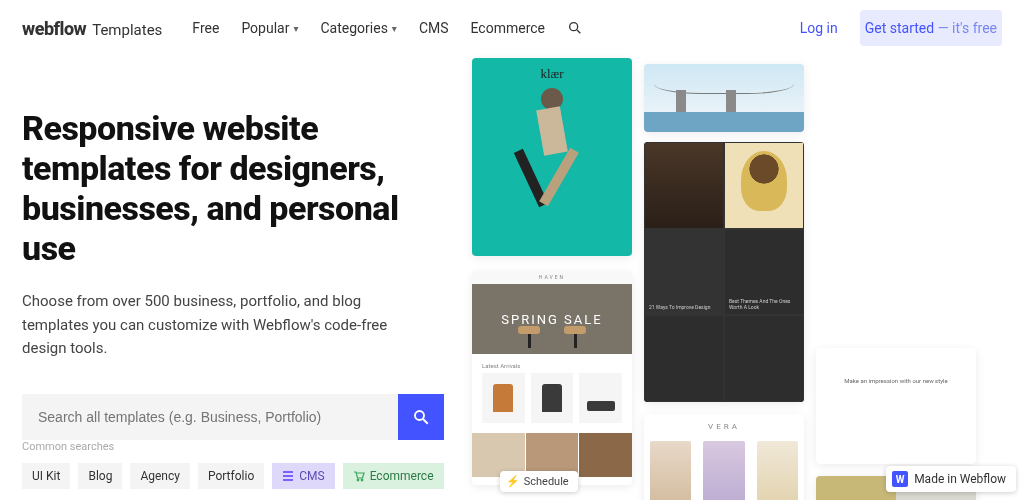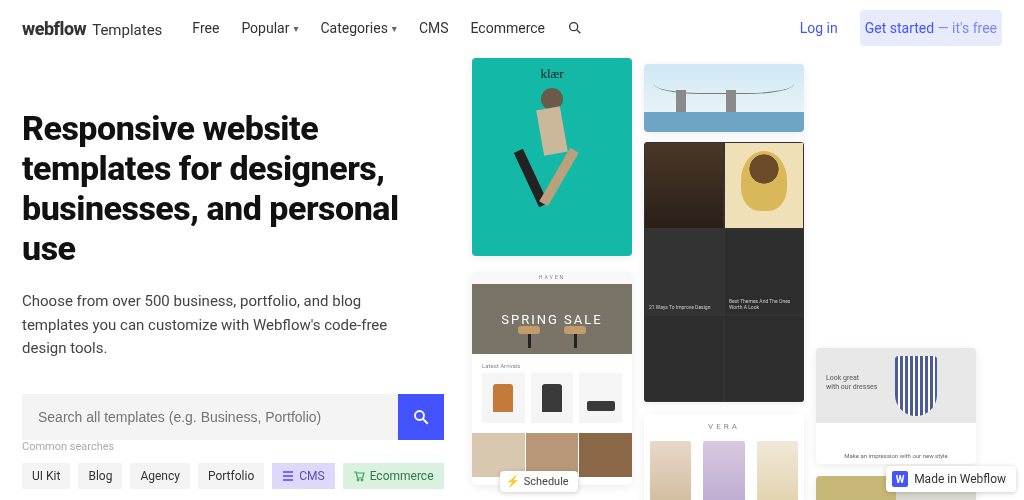--- a/index.html
+++ b/index.html
@@ -260,27 +260,20 @@
     <div class="card c6">
       <div class="hdr">VERA</div>
       <div class="row">
         <div class="col c1b"></div>
         <div class="col c2b"></div>
         <div class="col c3b"></div>
       </div>
     </div>
 
     <div class="card c7">
-      <div class="hero">
-        <div class="txt">
-          <div>Look great</div>
-          <div>with our dresses</div>
-        </div>
-        <div class="dress"></div>
-      </div>
       <div class="sub">Make an impression with our new style</div>
     </div>
 
     <div class="card c8">
       <div class="l"></div>
         <div class="r"></div>
     </div>
   </div>
 </div>
 

